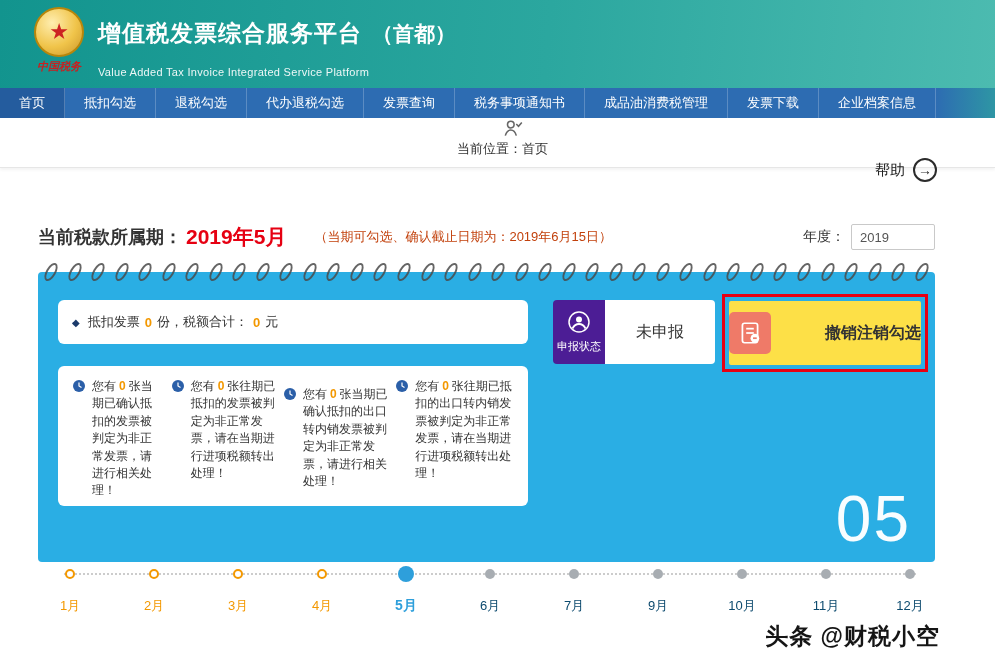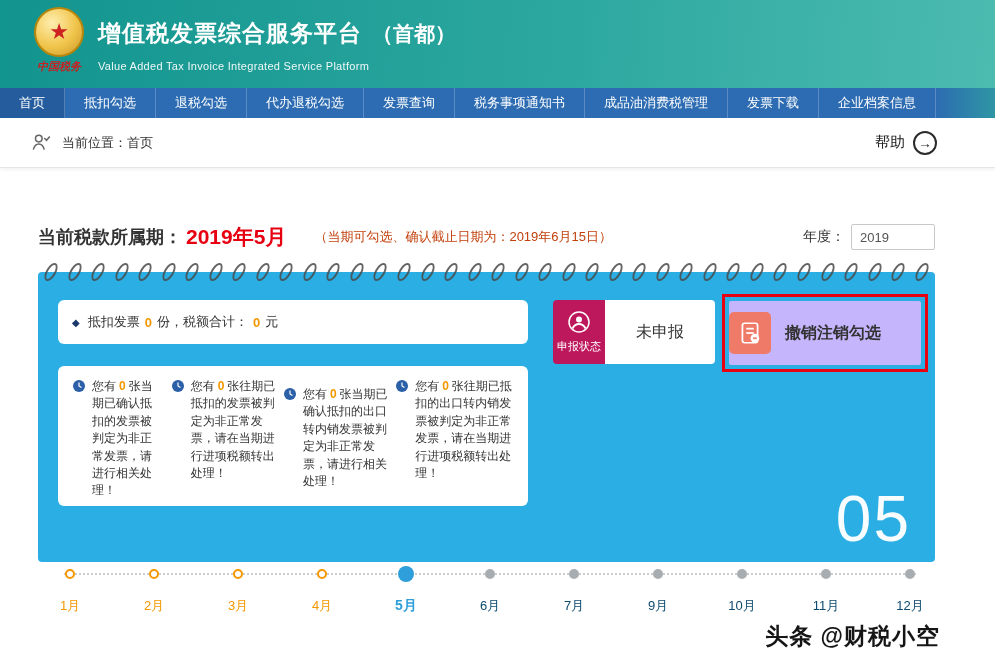--- a/index.html
+++ b/index.html
@@ -19,21 +19,21 @@
     width: 50px; height: 50px; margin: 0 auto; border-radius: 50%;
     background: radial-gradient(circle at 35% 30%, #ffeeb0, #f0c44a 55%, #c9952a 100%);
     border: 2px solid #b8860b; display: flex; align-items: center; justify-content: center;
   }
   .emblem-star { color: #cc2222; font-size: 22px; line-height: 1; }
   .logo-caption { color: #c82020; font-size: 11px; font-style: italic; font-weight: bold; margin-top: 2px; }
   .title-group { position: absolute; left: 98px; top: 18px; color: #fff; }
   .title-line { display: flex; align-items: baseline; }
   .app-title { font-size: 23px; font-weight: bold; letter-spacing: 1px; }
   .app-region { font-size: 21px; font-weight: bold; margin-left: 10px; }
-  .app-subtitle { font-size: 11px; color: rgba(255,255,255,0.92); margin-top: 11px; letter-spacing: 0.3px; }
+  .app-subtitle { font-size: 11px; color: rgba(255,255,255,0.92); margin-top: 17px; letter-spacing: 0.3px; }
   .user-area { position: absolute; right: 62px; top: 19px; display: flex; align-items: center; }
   .user-blur {
     width: 128px; height: 18px; margin-right: 14px; border-radius: 3px;
     background: rgba(255,255,255,0.45); filter: blur(3px);
   }
   .logout { color: #fff; font-size: 12px; cursor: pointer; }
 
   
   .nav {
     position: absolute; top: 88px; left: 0; right: 0; height: 30px;
@@ -43,21 +43,21 @@
     padding: 0 19px; line-height: 30px; color: #fff; font-size: 13px;
     border-right: 1px solid rgba(255,255,255,0.22); cursor: pointer; white-space: nowrap;
   }
   .nav-item.active { background: #245c9e; }
   .nav-fill { flex: 1; background: linear-gradient(90deg, #2d6cb2, #2e96a4); }
 
   
   .breadcrumb {
     position: absolute; top: 118px; left: 0; right: 0; height: 50px; background: #fff;
     border-bottom: 1px solid #e6e6e6; box-shadow: 0 2px 3px rgba(0,0,0,0.05);
-    display: flex; align-items: center;
+    display: flex; align-items: center; flex-direction: column;
   }
   .bc-icon { margin-left: 30px; display: inline-flex; }
   .bc-text { font-size: 13px; color: #333; margin-left: 10px; }
   .help-group { margin-left: auto; margin-right: 58px; display: flex; align-items: center; cursor: pointer; }
   .help-label { font-size: 15px; color: #222; margin-right: 8px; }
   .help-circle {
     width: 24px; height: 24px; border: 2px solid #2b2b2b; border-radius: 50%;
     display: inline-flex; align-items: center; justify-content: center; font-size: 14px; color: #2b2b2b;
   }
 
@@ -100,36 +100,36 @@
     position: absolute; left: 20px; top: 94px; width: 470px; height: 140px;
     background: #fff; border-radius: 6px; padding: 12px 14px;
     display: flex; flex-direction: row; gap: 7px;
   }
   .notice { display: flex; align-items: flex-start; font-size: 12px; color: #333; line-height: 1.45; }
   .notice.group-gap { margin-top: 8px; }
   .notice-icon { flex: 0 0 auto; margin-right: 6px; margin-top: 1px; display: inline-flex; }
   .notice-num { color: #f39800; margin: 0 3px; font-weight: bold; }
   .declare { position: absolute; left: 515px; top: 28px; height: 64px; display: flex; }
   .declare-badge {
-    width: 52px; background: #be185d; border-radius: 4px 0 0 4px; color: #fff;
+    width: 52px; background: #4c1d95; border-radius: 4px 0 0 4px; color: #fff;
     display: flex; flex-direction: column; align-items: center; justify-content: center; gap: 3px;
     font-size: 11px;
   }
   .declare-status {
     width: 110px; background: #fff; border-radius: 0 4px 4px 0;
     display: flex; align-items: center; justify-content: center;
     font-size: 16px; color: #333; cursor: pointer;
   }
   .revoke-wrap {
     position: absolute; left: 684px; top: 22px; width: 206px; height: 78px;
     border: 3px solid #e60012; padding: 4px; background: transparent;
   }
   .revoke-btn {
-    width: 100%; height: 100%; background: #c4b5fd; border-radius: 2px;
-    display: flex; align-items: center; justify-content: flex-start; gap: 14px; cursor: pointer;
+    width: 100%; height: 100%; background: #fde047; border-radius: 2px;
+    display: flex; align-items: center; justify-content: space-between; gap: 14px; cursor: pointer;
   }
   .revoke-icon-bg {
     width: 42px; height: 42px; background: #ef7a68; border-radius: 5px;
     display: flex; align-items: center; justify-content: center;
   }
   .revoke-label { font-size: 16px; font-weight: bold; color: #333; }
   .big-month {
     position: absolute; right: 24px; bottom: 6px; color: rgba(255,255,255,0.97);
     font-size: 64px; font-weight: 300; letter-spacing: 2px;
   }

